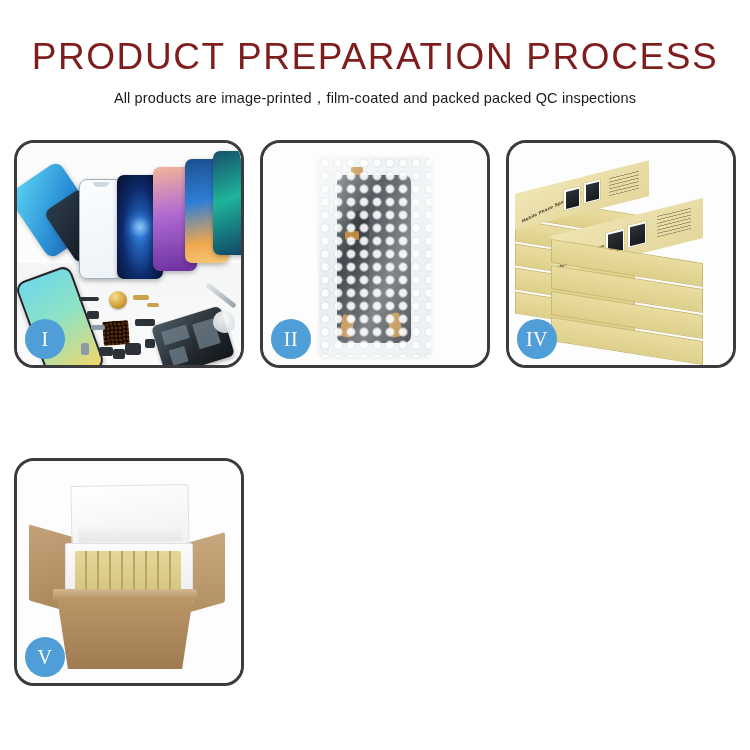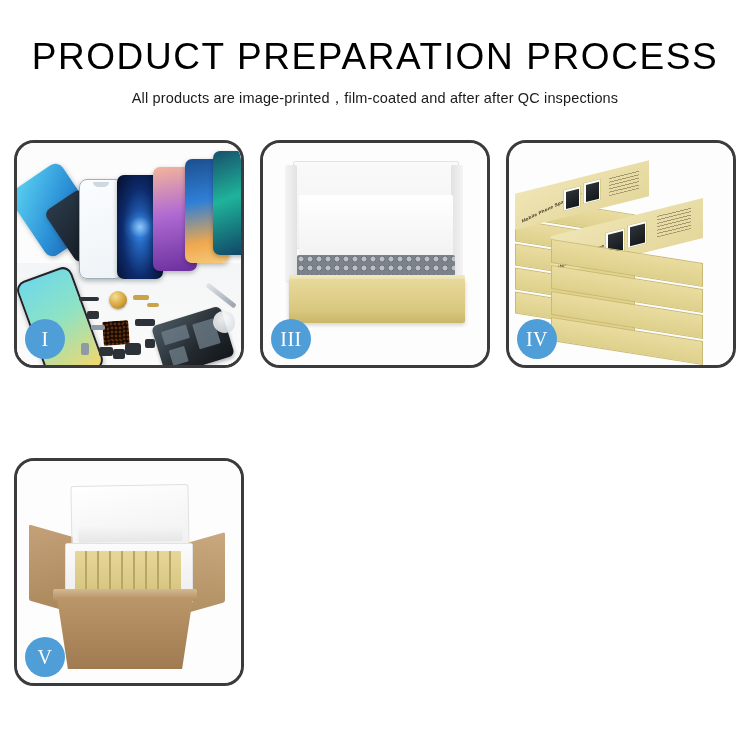--- a/index.html
+++ b/index.html
@@ -23,21 +23,21 @@
 
   
   .header {
     text-align: center;
     padding-top: 38px;
   }
   .title {
     font-size: 37px;
     letter-spacing: 1.6px;
     font-weight: 400;
-    color: #000000;
+    color: #7f1d1d;
     font-family: "Liberation Sans", sans-serif;
     white-space: nowrap;
     line-height: 1.05;
   }
   .subtitle {
     margin-top: 12px;
     font-size: 14.5px;
     color: #1a1a1a;
     font-family: "Liberation Sans", sans-serif;
     white-space: nowrap;
@@ -350,21 +350,21 @@
     position:absolute;background:rgba(120,95,65,.45);border-radius:1px;
   }
 </style>
 </head>
 <body>
 
 <div class="page">
 
   <div class="header">
     <div class="title">PRODUCT PREPARATION PROCESS</div>
-    <div class="subtitle">All products are image-printed，film-coated and after after QC inspections</div>
+    <div class="subtitle">All products are image-printed，film-coated and packed packed QC inspections</div>
   </div>
 
   <div class="grid">
 
     <div class="panel">
       <div class="panel-scene">
         <div class="p1-bg"></div>
         <div class="p1-floor"></div>
         <div class="scr scr-a"></div>
         <div class="scr scr-a2"></div>
@@ -391,34 +391,36 @@
         <div class="part lt" style="left:64px;top:200px;width:8px;height:12px;"></div>
         <div class="part" style="left:82px;top:204px;width:14px;height:9px;"></div>
         <div class="part" style="left:108px;top:200px;width:16px;height:12px;border-radius:3px;"></div>
         <div class="part" style="left:128px;top:196px;width:10px;height:9px;"></div>
         <div class="tool"></div>
         <div class="tool2"></div>
       </div>
       <div class="badge">I</div>
     </div>
 
-
     <div class="panel">
       <div class="panel-scene">
-        <div class="p3-bg"></div>
-        <div class="b3-lidback"></div>
-        <div class="b3-flap-l"></div>
-        <div class="b3-flap-r"></div>
-        <div class="b3-foam"></div>
-        <div class="b3-bubble"></div>
-        <div class="b3-tray-edge"></div>
-        <div class="b3-tray"></div>
+        <div class="p2-bg"></div>
+        <div class="bag">
+          <div class="bag-item"></div>
+          <div class="bag-flex" style="left:32px;top:10px;width:12px;height:8px;"></div>
+          <div class="bag-flex" style="left:26px;top:74px;width:14px;height:9px;"></div>
+          <div class="bag-flex" style="left:22px;top:158px;width:12px;height:22px;transform:rotate(12deg);"></div>
+          <div class="bag-flex" style="left:70px;top:156px;width:12px;height:24px;transform:rotate(-10deg);"></div>
+          <div class="bubbles"></div>
+          <div class="bag-sheen"></div>
+        </div>
       </div>
-      <div class="badge">III</div>
+      <div class="badge">II</div>
     </div>
+
 
     <div class="panel">
       <div class="panel-scene">
         <div class="p4-bg"></div>
         <div class="stack">
 
           <div class="sbox" style="left:6px;top:62px;width:118px;height:20px;transform:skewY(9deg);"></div>
           <div class="sbox" style="left:6px;top:86px;width:118px;height:20px;transform:skewY(9deg);"></div>
           <div class="sbox" style="left:6px;top:110px;width:118px;height:20px;transform:skewY(9deg);"></div>
           <div class="sbox" style="left:6px;top:134px;width:118px;height:20px;transform:skewY(9deg);"></div>

